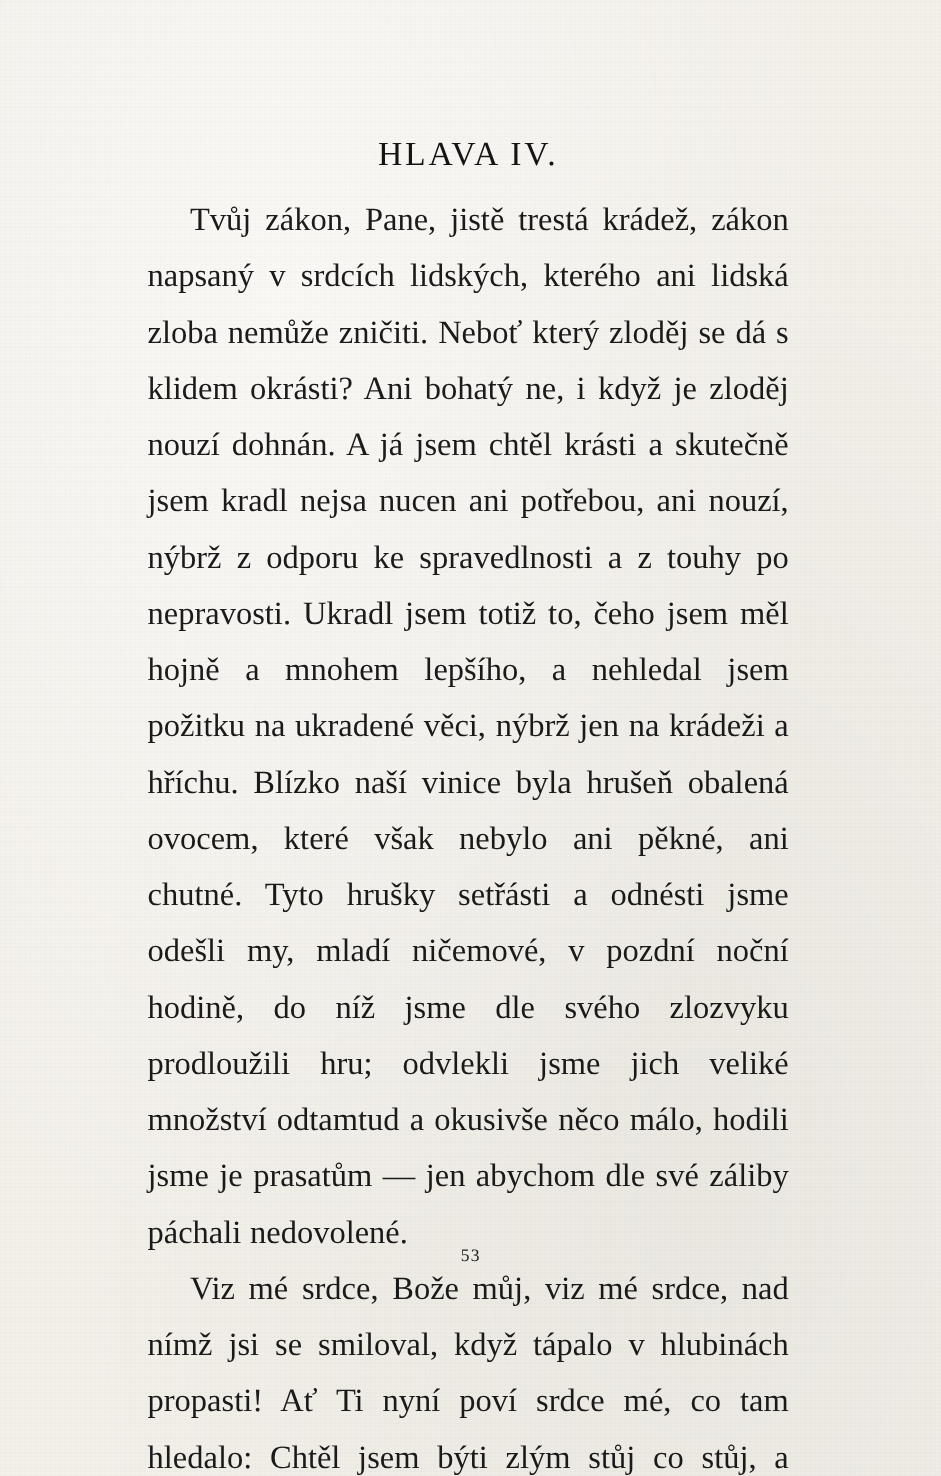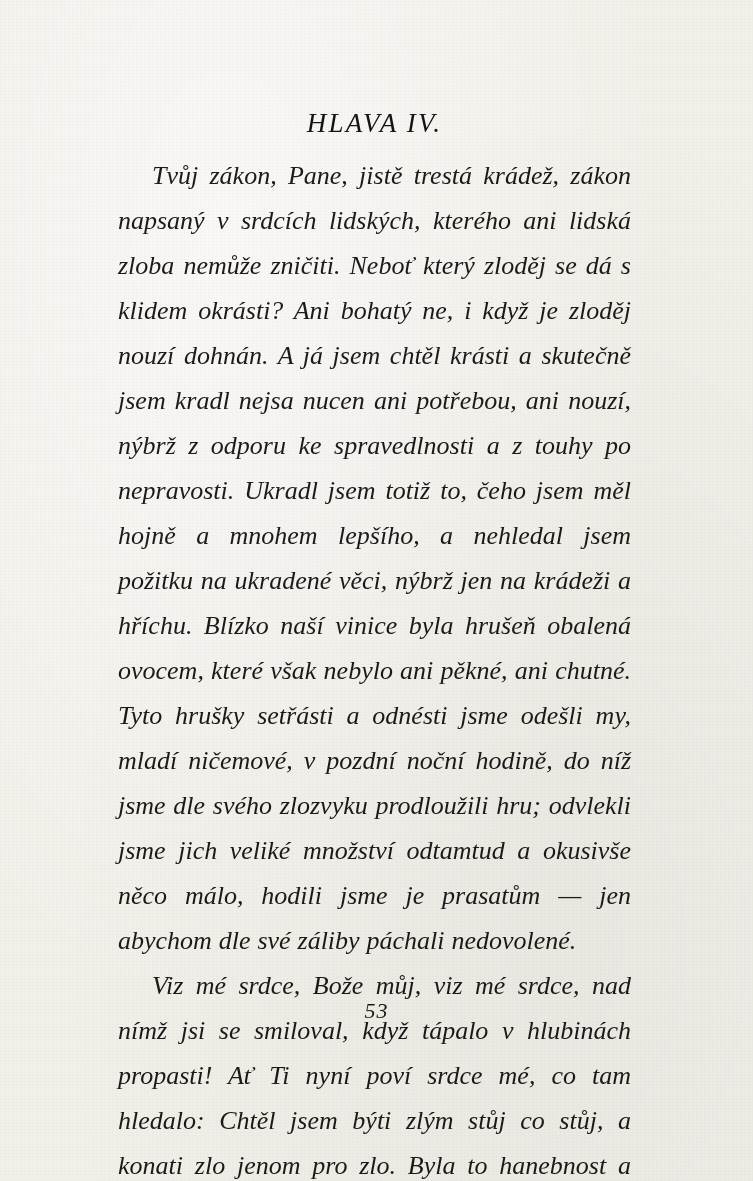--- a/index.html
+++ b/index.html
@@ -16,21 +16,20 @@
   }
   .page {
     position: relative;
     width: 753px;
     height: 1181px;
     background:
       radial-gradient(ellipse at 30% 20%, rgba(255,255,255,0.55), rgba(255,255,255,0) 60%),
       radial-gradient(ellipse at 75% 80%, rgba(0,0,0,0.035), rgba(0,0,0,0) 65%),
       #f3f0ea;
     box-sizing: border-box;
-    font-style: italic;
   }
   .page::after {
     content: "";
     position: absolute;
     inset: 0;
     pointer-events: none;
     background:
       repeating-linear-gradient(0deg, rgba(0,0,0,0.012) 0px, rgba(0,0,0,0.012) 1px, rgba(255,255,255,0) 1px, rgba(255,255,255,0) 3px),
       repeating-linear-gradient(90deg, rgba(0,0,0,0.01) 0px, rgba(0,0,0,0.01) 1px, rgba(255,255,255,0) 1px, rgba(255,255,255,0) 4px);
     mix-blend-mode: multiply;
@@ -69,21 +68,21 @@
   }
   p.body-par + p.body-par {
     margin-top: 0;
   }
   .folio {
     position: absolute;
     left: 0;
     right: 0;
     top: 998px;
     text-align: center;
-    font-size: 22px;
+    font-size: 14px;
     letter-spacing: 1px;
     color: #191919;
   }
   .ink-fade {
     opacity: 0.97;
   }
 </style>
 </head>
 <body>
 

